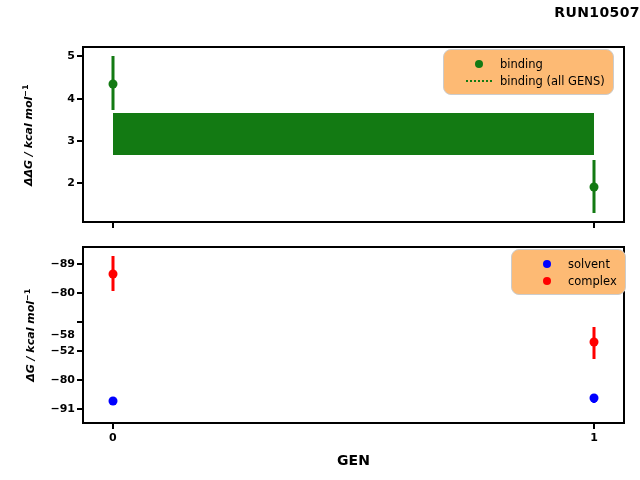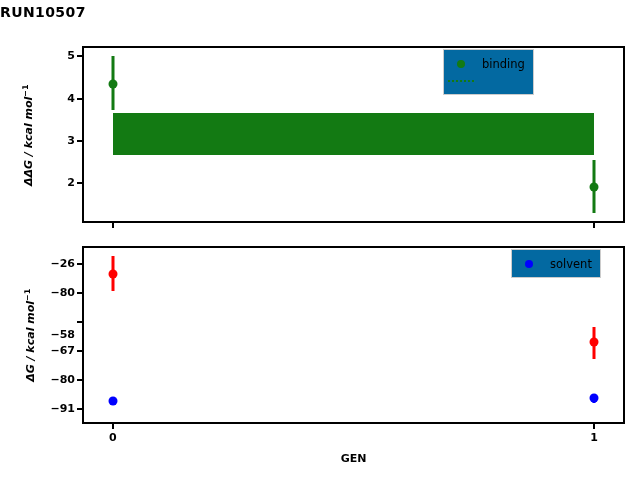--- a/index.html
+++ b/index.html
@@ -1,44 +1,44 @@
 <!DOCTYPE html>
 <html><head>
 <meta charset="utf-8">
 <style>
   html,body{margin:0;padding:0;}
   body{width:640px;height:480px;background:#ffffff;
        font-family:"DejaVu Sans","Liberation Sans",sans-serif;overflow:hidden;}
   #root{position:relative;width:640px;height:480px;}
 
-  .title{position:absolute;left:0;top:4px;width:640px;text-align:left;
+  .title{position:absolute;left:0;top:4px;width:640px;text-align:right;
          font-size:14px;font-weight:bold;color:#000;letter-spacing:.4px;}
 
   .axes{position:absolute;box-sizing:border-box;border:2px solid #000;background:#fff;}
   .plotclip{position:absolute;left:0;top:0;right:0;bottom:0;overflow:hidden;}
 
   .ylab{position:absolute;font-size:11px;font-weight:bold;color:#000;
         transform-origin:50% 50%;transform:rotate(-90deg);white-space:nowrap;text-align:center;}
-  .xlab{position:absolute;font-size:11px;font-weight:bold;color:#000;
+  .xlab{position:absolute;font-size:14px;font-weight:bold;color:#000;
         text-align:center;white-space:nowrap;}
 
   .ytick{position:absolute;right:0;width:5px;height:0;border-top:2px solid #000;}
   .yticklbl{position:absolute;font-size:11px;font-weight:bold;color:#000;
             text-align:right;white-space:nowrap;}
   .xtick{position:absolute;top:0;width:0;height:5px;border-left:2px solid #000;}
   .xticklbl{position:absolute;font-size:11px;font-weight:bold;color:#000;
             text-align:center;white-space:nowrap;}
 
   .band{position:absolute;}
   .ebar{position:absolute;width:3px;transform:translateX(-50%);}
   .pt{position:absolute;width:9px;height:9px;border-radius:50%;
       transform:translate(-50%,-50%);}
 
-  .legend{position:absolute;box-sizing:border-box;background:#0369a1;
-          border:1px solid #ccc;border-radius:0;padding:5px 8px 5px 0;
+  .legend{position:absolute;box-sizing:border-box;background:#fdba74;
+          border:1px solid #ccc;border-radius:8px;padding:5px 8px 5px 18px;
           box-shadow:0 0 0 0 rgba(0,0,0,0);}
   .legrow{display:flex;align-items:center;height:17px;}
   .legmark{width:34px;display:flex;align-items:center;justify-content:center;}
   .legdot{width:8px;height:8px;border-radius:50%;display:block;}
   .legdash{width:26px;height:0;border-top:2px dotted #137a13;display:block;}
   .legtxt{font-size:11.5px;color:#000;white-space:nowrap;padding-left:4px;}
   sup{font-size:.72em;vertical-align:super;}
   .it{font-style:italic;}
 </style>
 </head>
@@ -82,36 +82,37 @@
     <div class="legrow">
       <span class="legmark">
         <span class="legdot" id="lg-top-0" style="background: rgb(19, 122, 19);"></span>
       </span>
       <span class="legtxt">binding</span>
     </div>
     <div class="legrow">
       <span class="legmark">
         <span class="legdash" id="lg-top-1" style="border-top-color: rgb(19, 122, 19);"></span>
       </span>
+      <span class="legtxt">binding (all GENS)</span>
     </div>
   </div>
 
   <div class="ylab" style="left:-45px;top:328px;width:150px;">
     <span class="it">ΔG / kcal mol</span><sup>−1</sup>
   </div>
 
   <div id="bot-yticks">
       <div class="ytick" style="left: 77px; top: 262.95px; width: 5px; right: auto;"></div>
-      <div class="yticklbl" style="left: 34px; top: 256.95px; width: 41px;">−26</div>
+      <div class="yticklbl" style="left: 34px; top: 256.95px; width: 41px;">−89</div>
       <div class="ytick" style="left: 77px; top: 291.95px; width: 5px; right: auto;"></div>
       <div class="yticklbl" style="left: 34px; top: 285.95px; width: 41px;">−80</div>
       <div class="ytick" style="left: 77px; top: 320.95px; width: 5px; right: auto;"></div>
       <div class="yticklbl" style="left: 34px; top: 328px; width: 41px;">−58</div>
       <div class="ytick" style="left: 77px; top: 349.95px; width: 5px; right: auto;"></div>
-      <div class="yticklbl" style="left: 34px; top: 343.95px; width: 41px;">−67</div>
+      <div class="yticklbl" style="left: 34px; top: 343.95px; width: 41px;">−52</div>
       <div class="ytick" style="left: 77px; top: 378.95px; width: 5px; right: auto;"></div>
       <div class="yticklbl" style="left: 34px; top: 372.95px; width: 41px;">−80</div>
       <div class="ytick" style="left: 77px; top: 407.95px; width: 5px; right: auto;"></div>
       <div class="yticklbl" style="left: 34px; top: 401.95px; width: 41px;">−91</div>
     </div>
 
   <div class="axes" id="bot-axes" style="left:82px;top:246px;width:543px;height:178px;">
     <div class="plotclip" id="bot-plot">
         <div class="ebar" style="left: 28.875px; top: 149.35px; height: 7.25px; background: rgb(0, 0, 255);"></div>
         <div class="pt" style="left: 28.875px; top: 152.83px; background: rgb(0, 0, 255);"></div>
@@ -133,15 +134,21 @@
 
   <div class="xlab" style="left:82px;top:452px;width:543px;">GEN</div>
 
   <div class="legend" id="bot-legend" style="left:511px;top:249px;text-align:center;">
     <div class="legrow">
       <span class="legmark">
         <span class="legdot" id="lg-bot-0" style="background: rgb(0, 0, 255);"></span>
       </span>
       <span class="legtxt">solvent</span>
     </div>
+    <div class="legrow">
+      <span class="legmark">
+        <span class="legdot" id="lg-bot-1" style="background: rgb(255, 0, 0);"></span>
+      </span>
+      <span class="legtxt">complex</span>
+    </div>
   </div>
 
 </div>
 
 </body></html>

